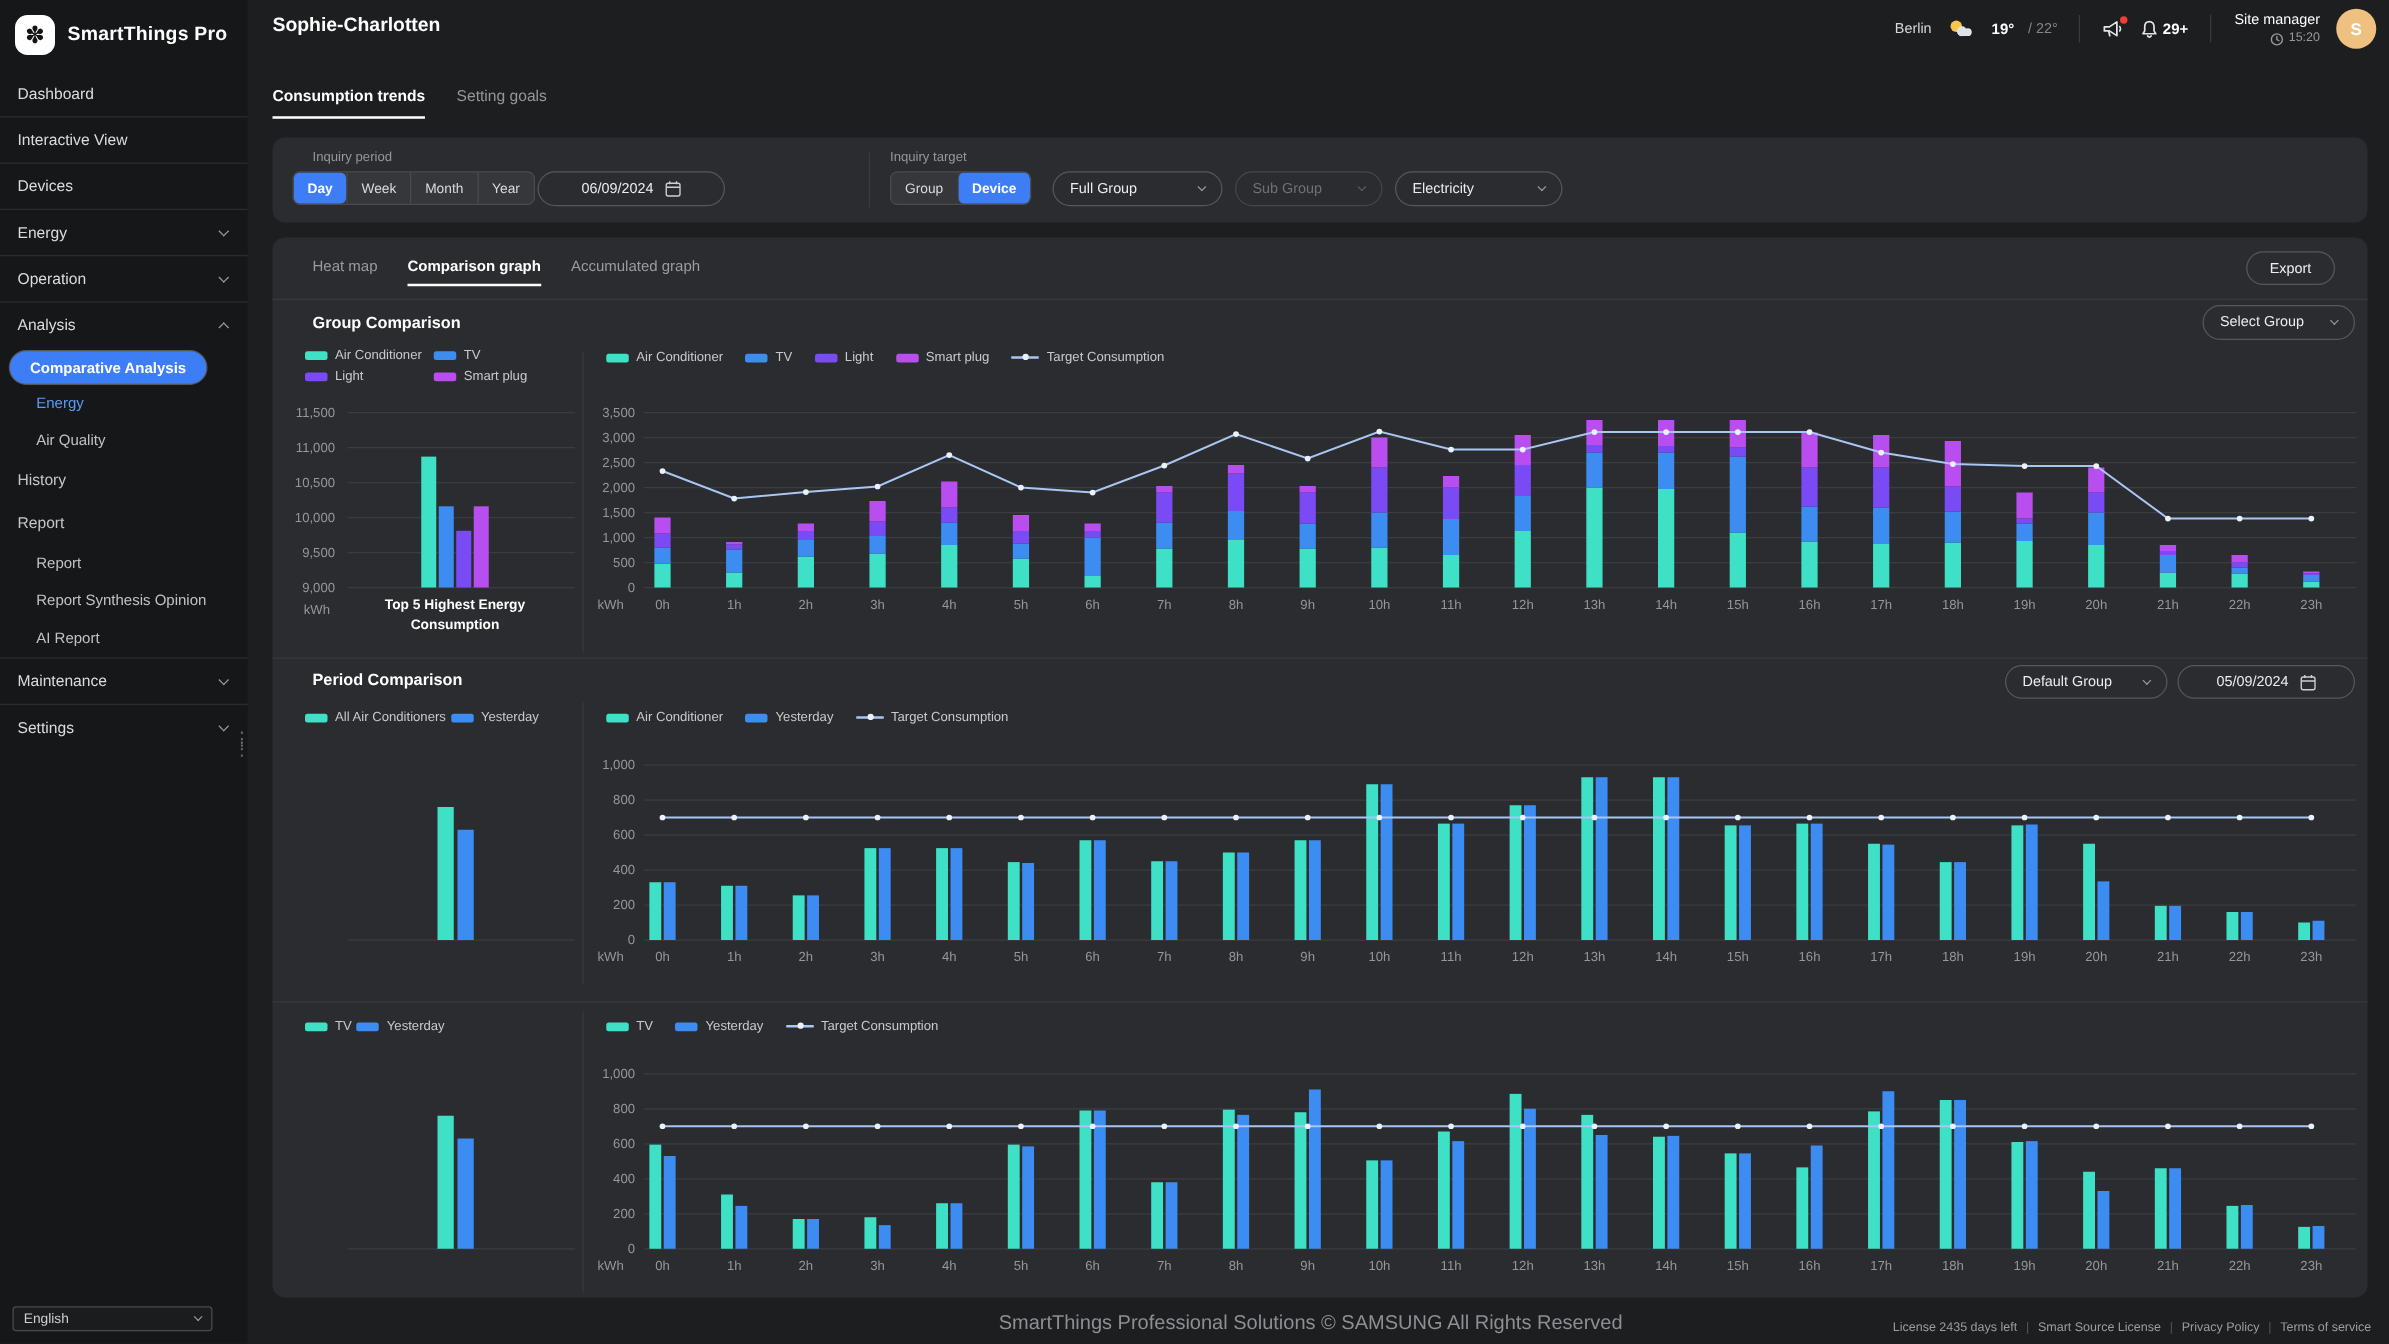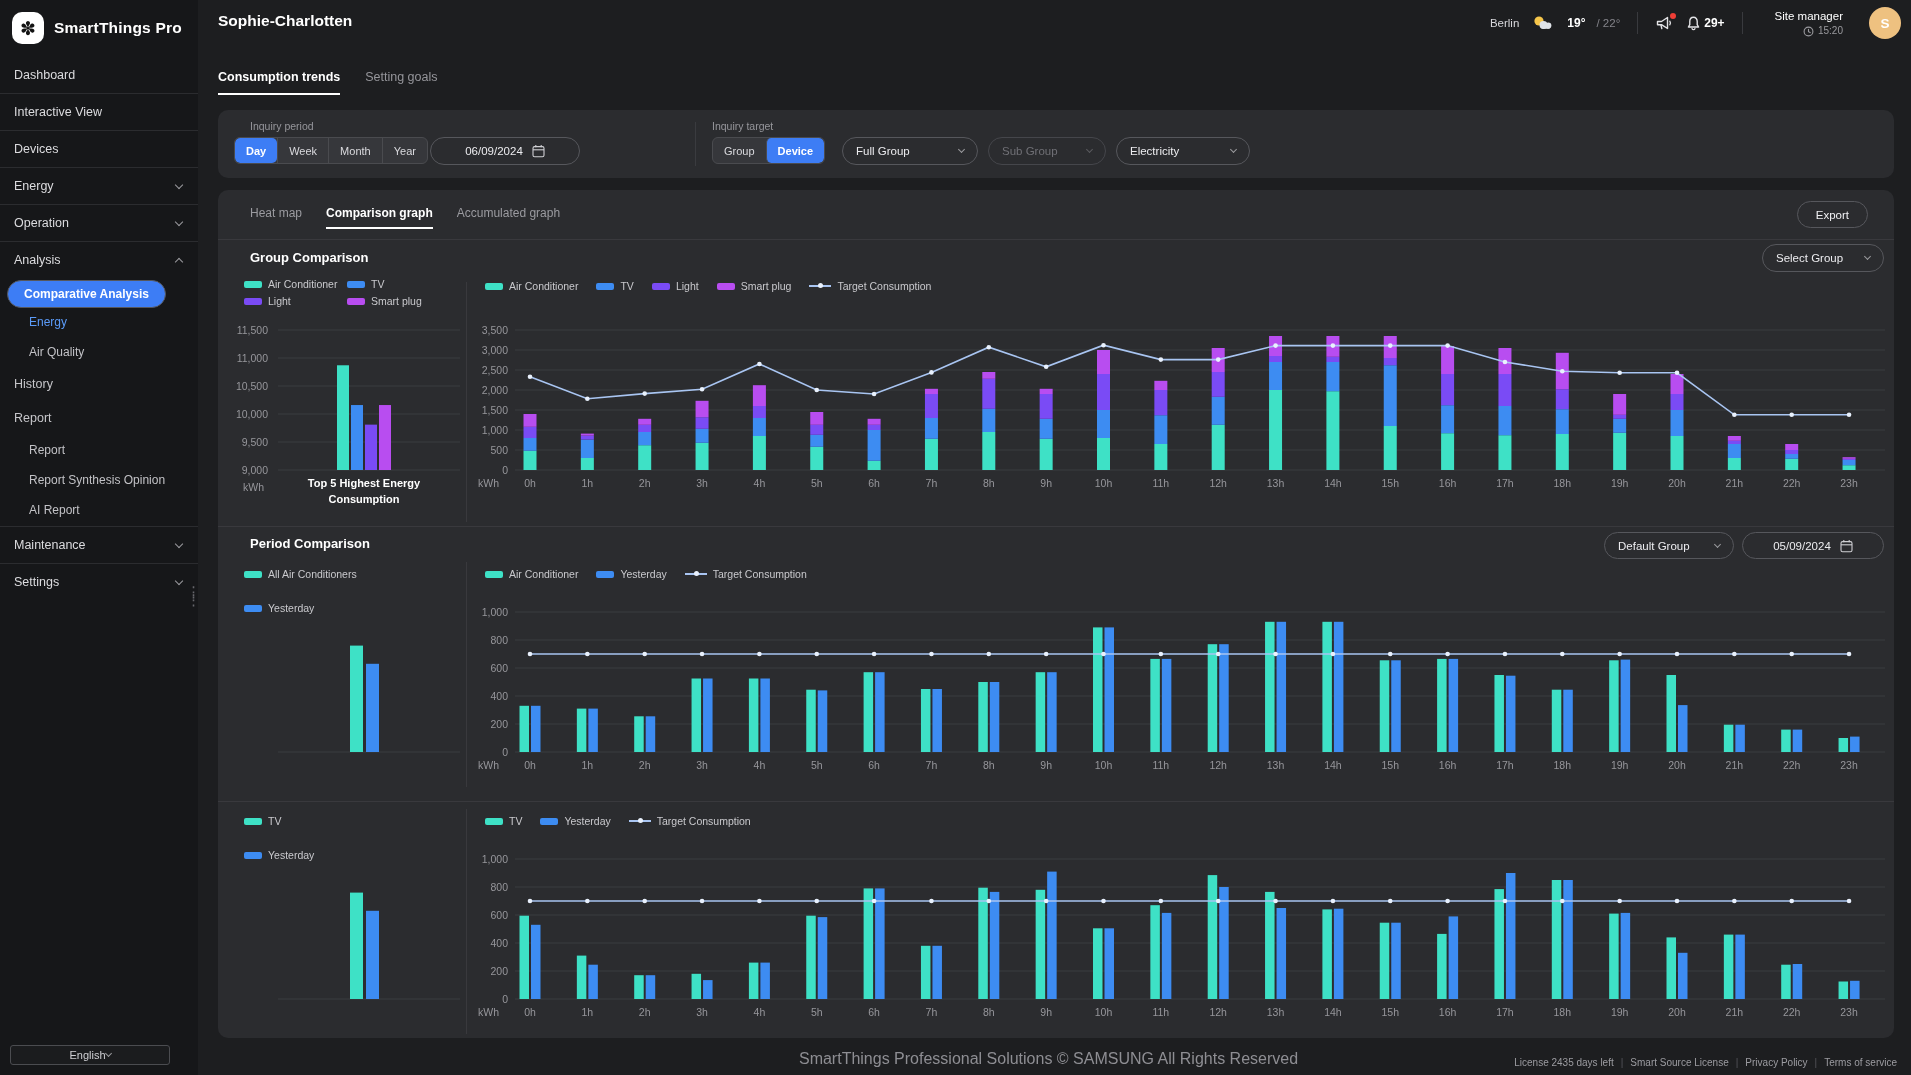--- a/index.html
+++ b/index.html
@@ -12,34 +12,34 @@
   .brand-name{font-size:15.5px;font-weight:bold;color:#fff;letter-spacing:.2px}
   nav{display:block}
   .nav-item{display:flex;align-items:center;justify-content:space-between;padding:10px 16px 10px 14px;font-size:12.5px;color:#dcdcdf;cursor:pointer}
   .nav-item.mid{color:#c6c6ca}
   .nav-item.sub{padding:8px 16px 8px 29px;font-size:12px;color:#c2c2c6}
   .nav-item.pill{margin:3px 7px;background:#3d7df5;border-radius:17px;padding:8px 16px;font-weight:bold;color:#fff;font-size:12px}
   .nav-item.hl span{color:#5b9bf8}
   .nav-div{height:1px;background:#2b2c2f;margin:1px 0}
   .chev{display:inline-block;width:6px;height:6px;border-right:1.5px solid #9a9a9e;border-bottom:1.5px solid #9a9a9e;transform:rotate(45deg);margin-top:-3px}
   .chev.up{transform:rotate(225deg);margin-top:3px}
-  .lang{position:absolute;left:10px;bottom:10px;width:160px;height:20px;border:1px solid #4b4c50;border-radius:3px;display:flex;align-items:center;justify-content:center;padding:0 8px;font-size:11px;color:#cfcfd3;background:#1b1c1e;cursor:pointer}
+  .lang{position:absolute;left:10px;bottom:10px;width:160px;height:20px;border:1px solid #4b4c50;border-radius:3px;display:flex;align-items:center;justify-content:space-between;padding:0 8px;font-size:11px;color:#cfcfd3;background:#1b1c1e;cursor:pointer}
   .lang .chev{width:5px;height:5px}
   .drag{position:absolute;left:186px;top:588px;color:#66666b;font-size:15px;line-height:.55;letter-spacing:0;text-align:center}
   
   .page-title{position:absolute;left:218px;top:12px;font-size:15.5px;font-weight:bold;color:#fff}
   .hdr-right{position:absolute;right:10px;top:0;height:46px;display:flex;align-items:center;gap:11px}
   .city{font-size:11.5px;color:#d8d8dc}
   .temp-hi{font-size:12px;font-weight:bold;color:#fff}
   .temp-lo{font-size:11.5px;color:#84848a}
   .vline{width:1px;height:22px;background:#393a3e;margin:0 6px}
   .icon-wrap{position:relative;display:flex;align-items:center}
   .red-dot{position:absolute;right:-2px;top:-2px;width:6px;height:6px;border-radius:50%;background:#ef3e36}
   .ncount{font-size:12px;font-weight:bold;color:#fff;margin-left:2px}
-  .role-block{line-height:1.25;margin:0 15px}
+  .role-block{line-height:1.25;margin:0 2px}
   .role{font-size:11.5px;color:#fff}
   .time{font-size:10px;color:#9a9a9e;display:flex;gap:4px;align-items:center;justify-content:flex-end;margin-top:2px}
   .avatar{width:32px;height:32px;border-radius:50%;background:#eec180;color:#fff;font-weight:bold;display:flex;align-items:center;justify-content:center;font-size:13.5px}
   
   .page-tabs{position:absolute;left:218px;top:70px;display:flex;gap:25px;font-size:12.5px}
   .page-tab{color:#95959a;padding-bottom:9px;cursor:pointer}
   .page-tab.active{color:#fff;font-weight:bold;border-bottom:2px solid #fff}
   
   .inquiry{position:absolute;left:218px;top:110px;width:1676px;height:68px;background:#2b2c2f;border-radius:10px}
   .panel-label{position:absolute;font-size:10.5px;color:#96969b}
@@ -58,21 +58,21 @@
   .ct-tabs{position:absolute;left:32px;top:16px;display:flex;gap:24px;font-size:12px;color:#9b9ba0}
   .ct-tab{cursor:pointer;padding-bottom:7px}
   .ct-tab.active{color:#fff;font-weight:bold;border-bottom:2px solid #fff}
   .export{position:absolute;right:26px;top:11px;height:27px;border:1px solid #56575c;border-radius:14px;display:flex;align-items:center;padding:0 18px;font-size:11.5px;color:#f0f0f3;cursor:pointer}
   .hline{position:absolute;left:0;width:1676px;height:1px;background:#39393d}
   .vline2{position:absolute;width:1px;background:#39393d}
   .sec-title{position:absolute;font-size:13px;font-weight:bold;color:#fff}
   .legend{position:absolute;font-size:10.5px;color:#c9c9cd}
   .legend.row{display:flex;gap:18px;align-items:center}
   .legend.grid2{display:grid;grid-template-columns:103px auto;gap:5px 0}
-  .legend.col{display:flex;flex-direction:column;gap:22px}
+  .legend.col{display:flex;flex-direction:row;gap:4px}
   .lg-item{display:flex;align-items:center;gap:6px;white-space:nowrap}
   .swatch{width:18px;height:7px;border-radius:2px;flex:0 0 auto}
   .line-sym{width:22px;height:2px;background:#a9c5f2;position:relative;flex:0 0 auto}
   .line-sym:after{content:"";position:absolute;left:9px;top:-1.8px;width:5px;height:5px;background:#e9f1fd;border-radius:50%}
   .csvg{position:absolute}
   
   .footer-center{position:absolute;left:186px;right:0;bottom:7px;text-align:center;font-size:16px;color:#8e8e93}
   .footer-links{position:absolute;right:14px;bottom:7px;display:flex;gap:7px;font-size:10px;color:#9c9ca1;align-items:center}
   .fsep{color:#54545a}
 </style>

